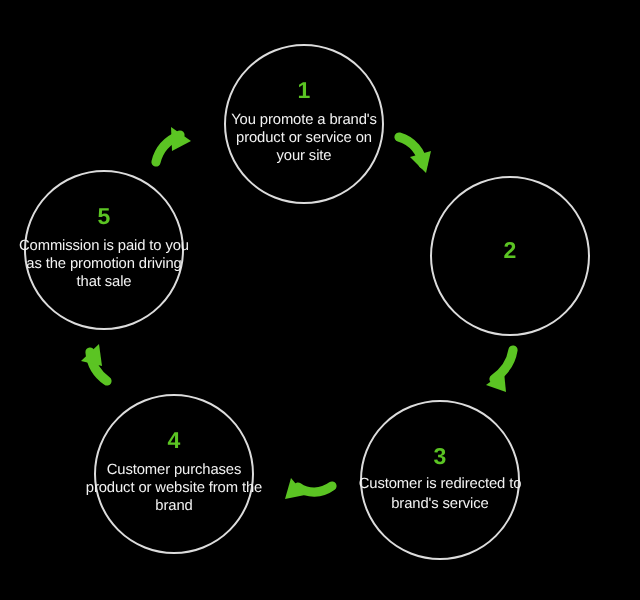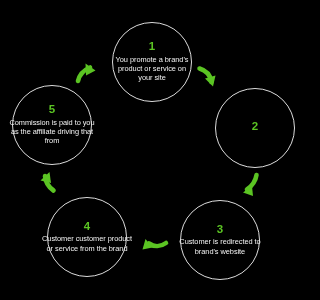--- a/index.html
+++ b/index.html
@@ -98,26 +98,26 @@
     <div class="node-num">1</div>
     <div class="node-text narrow">You promote a brand's product or service on your site</div>
   </div>
 
   <div class="node" style="left:215px; top:88px;">
     <div class="node-num">2</div>
   </div>
 
   <div class="node" style="left:180px; top:200px;">
     <div class="node-num">3</div>
-    <div class="node-text">Customer is redirected to brand's website</div>
+    <div class="node-text">Customer is redirected to brand's service</div>
   </div>
 
   <div class="node" style="left:47px; top:197px;">
     <div class="node-num">4</div>
-    <div class="node-text wide">Customer customer product or service from the brand</div>
+    <div class="node-text wide">Customer purchases product or website from the brand</div>
   </div>
 
   <div class="node" style="left:12px; top:85px;">
     <div class="node-num">5</div>
-    <div class="node-text wide">Commission is paid to you as the affiliate driving that from</div>
+    <div class="node-text wide">Commission is paid to you as the promotion driving that sale</div>
   </div>
 
 </div>
 
 </body></html>

